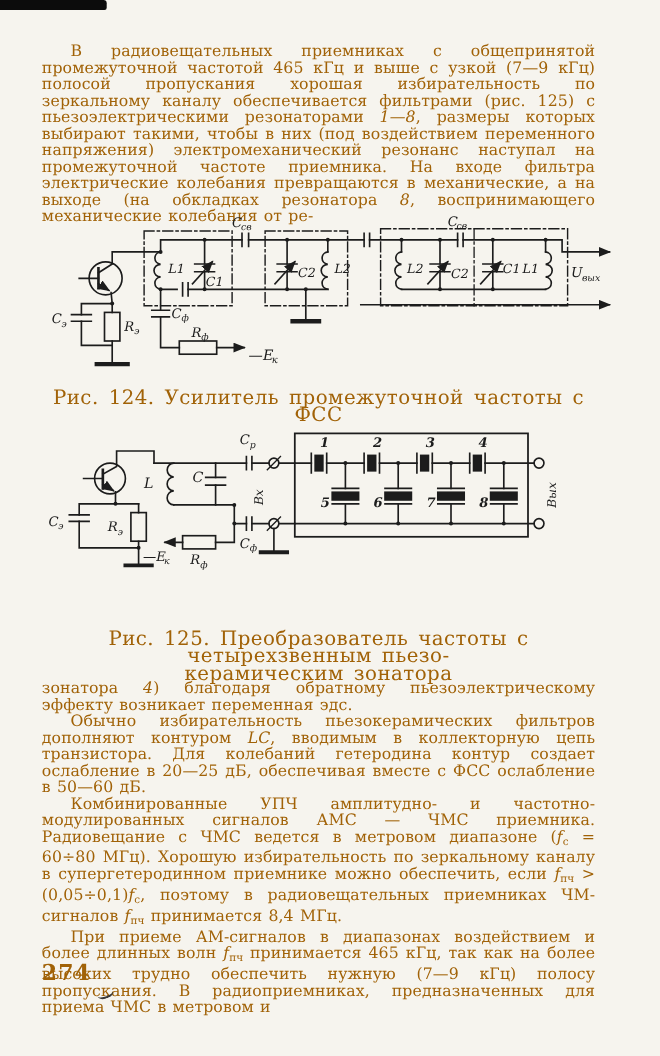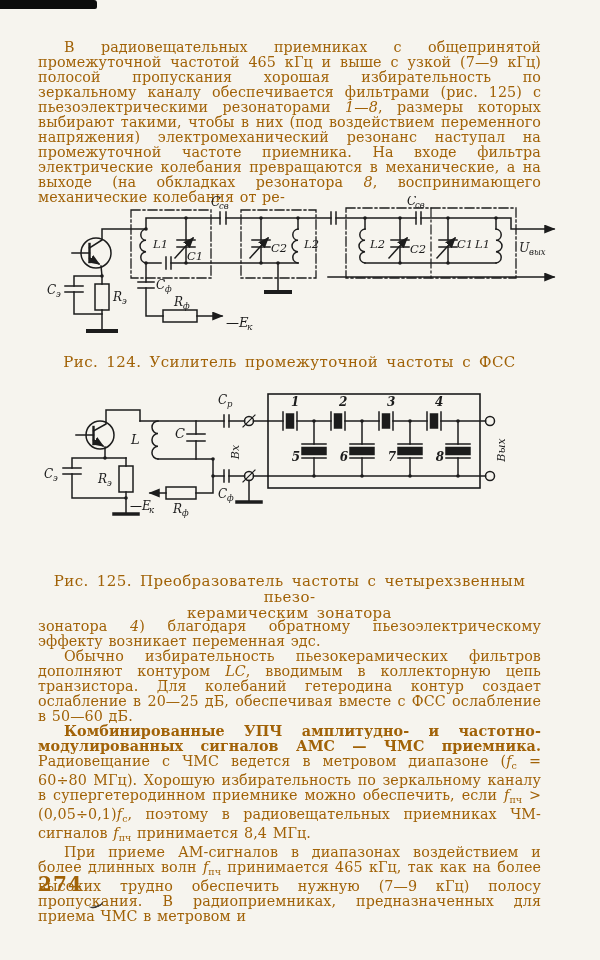--- a/index.html
+++ b/index.html
@@ -9,26 +9,26 @@
     font-family:"DejaVu Serif", serif;
     overflow:hidden;
   }
   .scan-bar{position:absolute;left:0;top:0;width:97px;height:9px;background:#0c0c0c;border-radius:0 3px 2px 0;}
   .textcol{position:absolute;left:38px;width:503px;}
   .para{
     margin:0;text-align:justify;
     font-size:14.3px;line-height:15px;letter-spacing:0.1px;word-spacing:1px;
   }
   .para.indent{text-indent:26px;}
-  .seg-b{font-weight:bold;}
+  .seg-b{font-weight:normal;}
   .seg-i{font-style:italic;}
   .seg-sub{font-size:9.5px;vertical-align:-3px;letter-spacing:0;}
   .caption{
     position:absolute;left:38px;width:503px;text-align:center;
-    font-size:15px;line-height:16px;letter-spacing:0.4px;word-spacing:3px;
+    font-size:18px;line-height:16px;letter-spacing:0.4px;word-spacing:3px;
   }
   .fig{position:absolute;}
   .pageno{position:absolute;left:38px;top:872px;font-size:20px;font-weight:bold;letter-spacing:1px;}
   .pen-mark{
     position:absolute;left:88px;top:899px;width:15px;height:7px;
     border-bottom:2.5px solid #3a3a3a;border-radius:0 0 70% 90%;
     transform:rotate(-22deg);
   }
   svg text{font-family:"DejaVu Serif", serif;font-style:italic;}
 </style>

